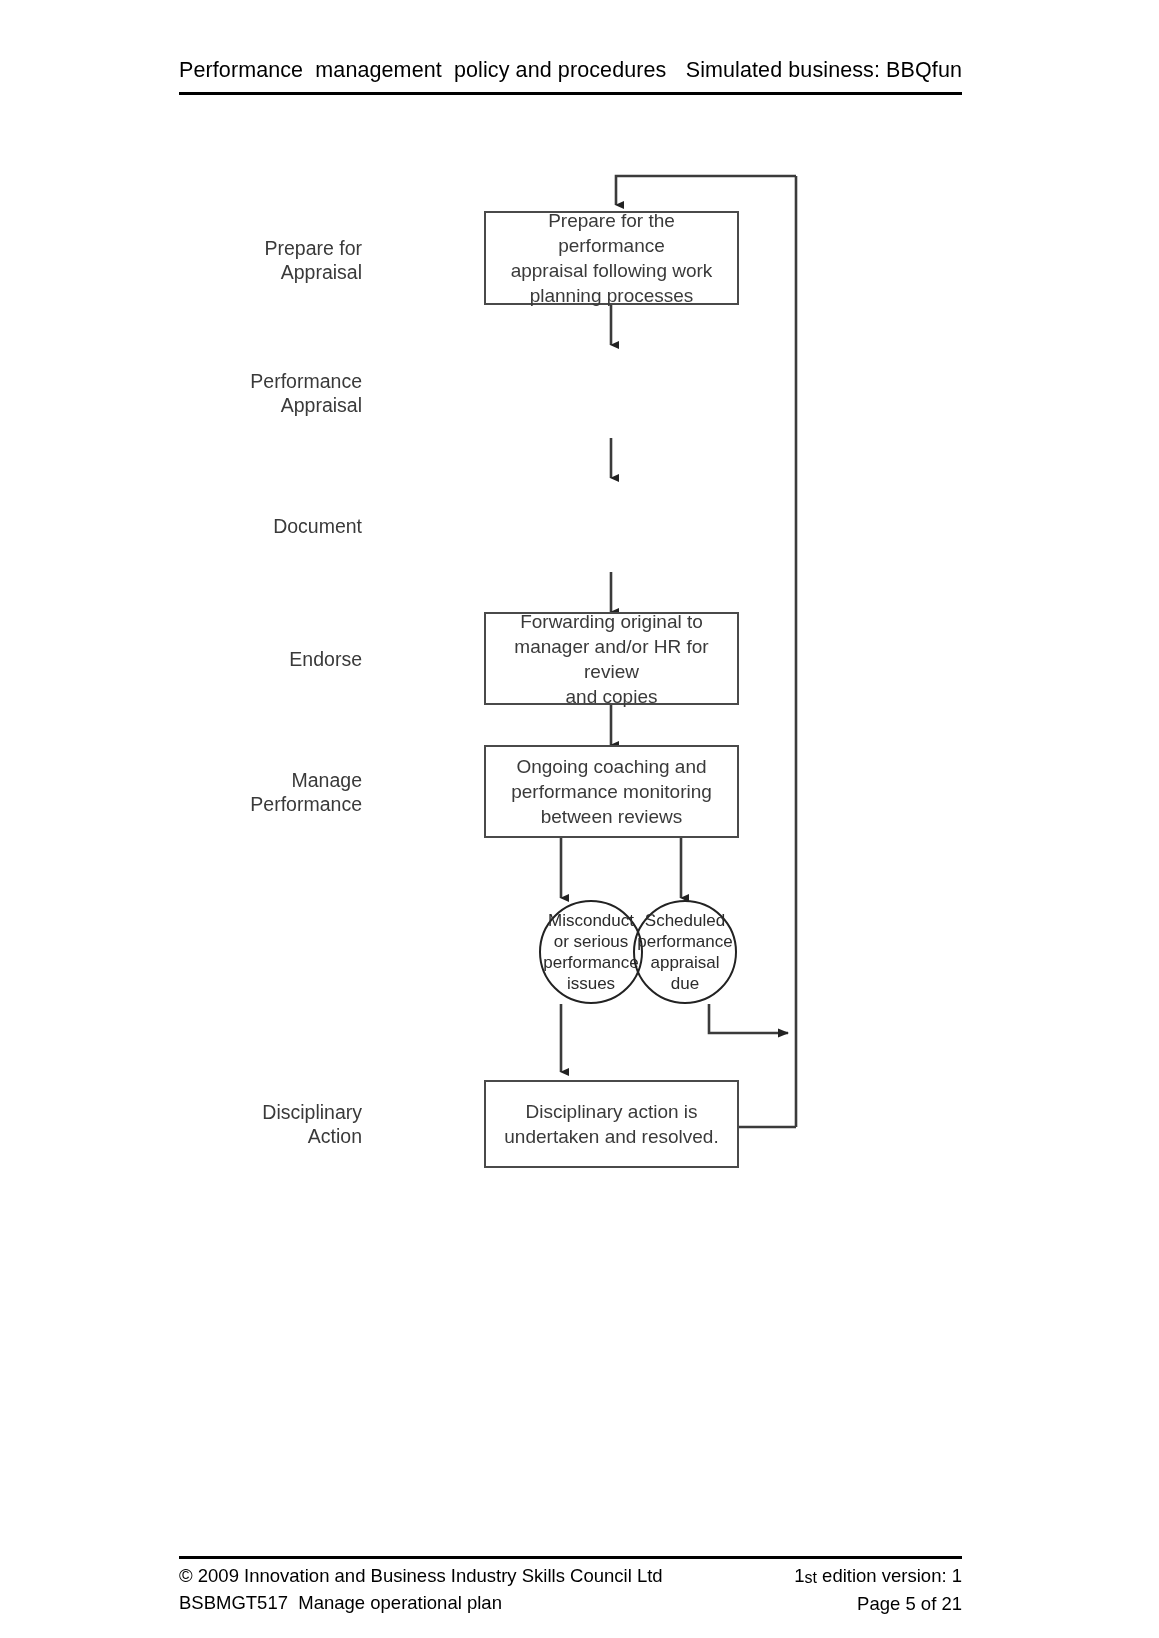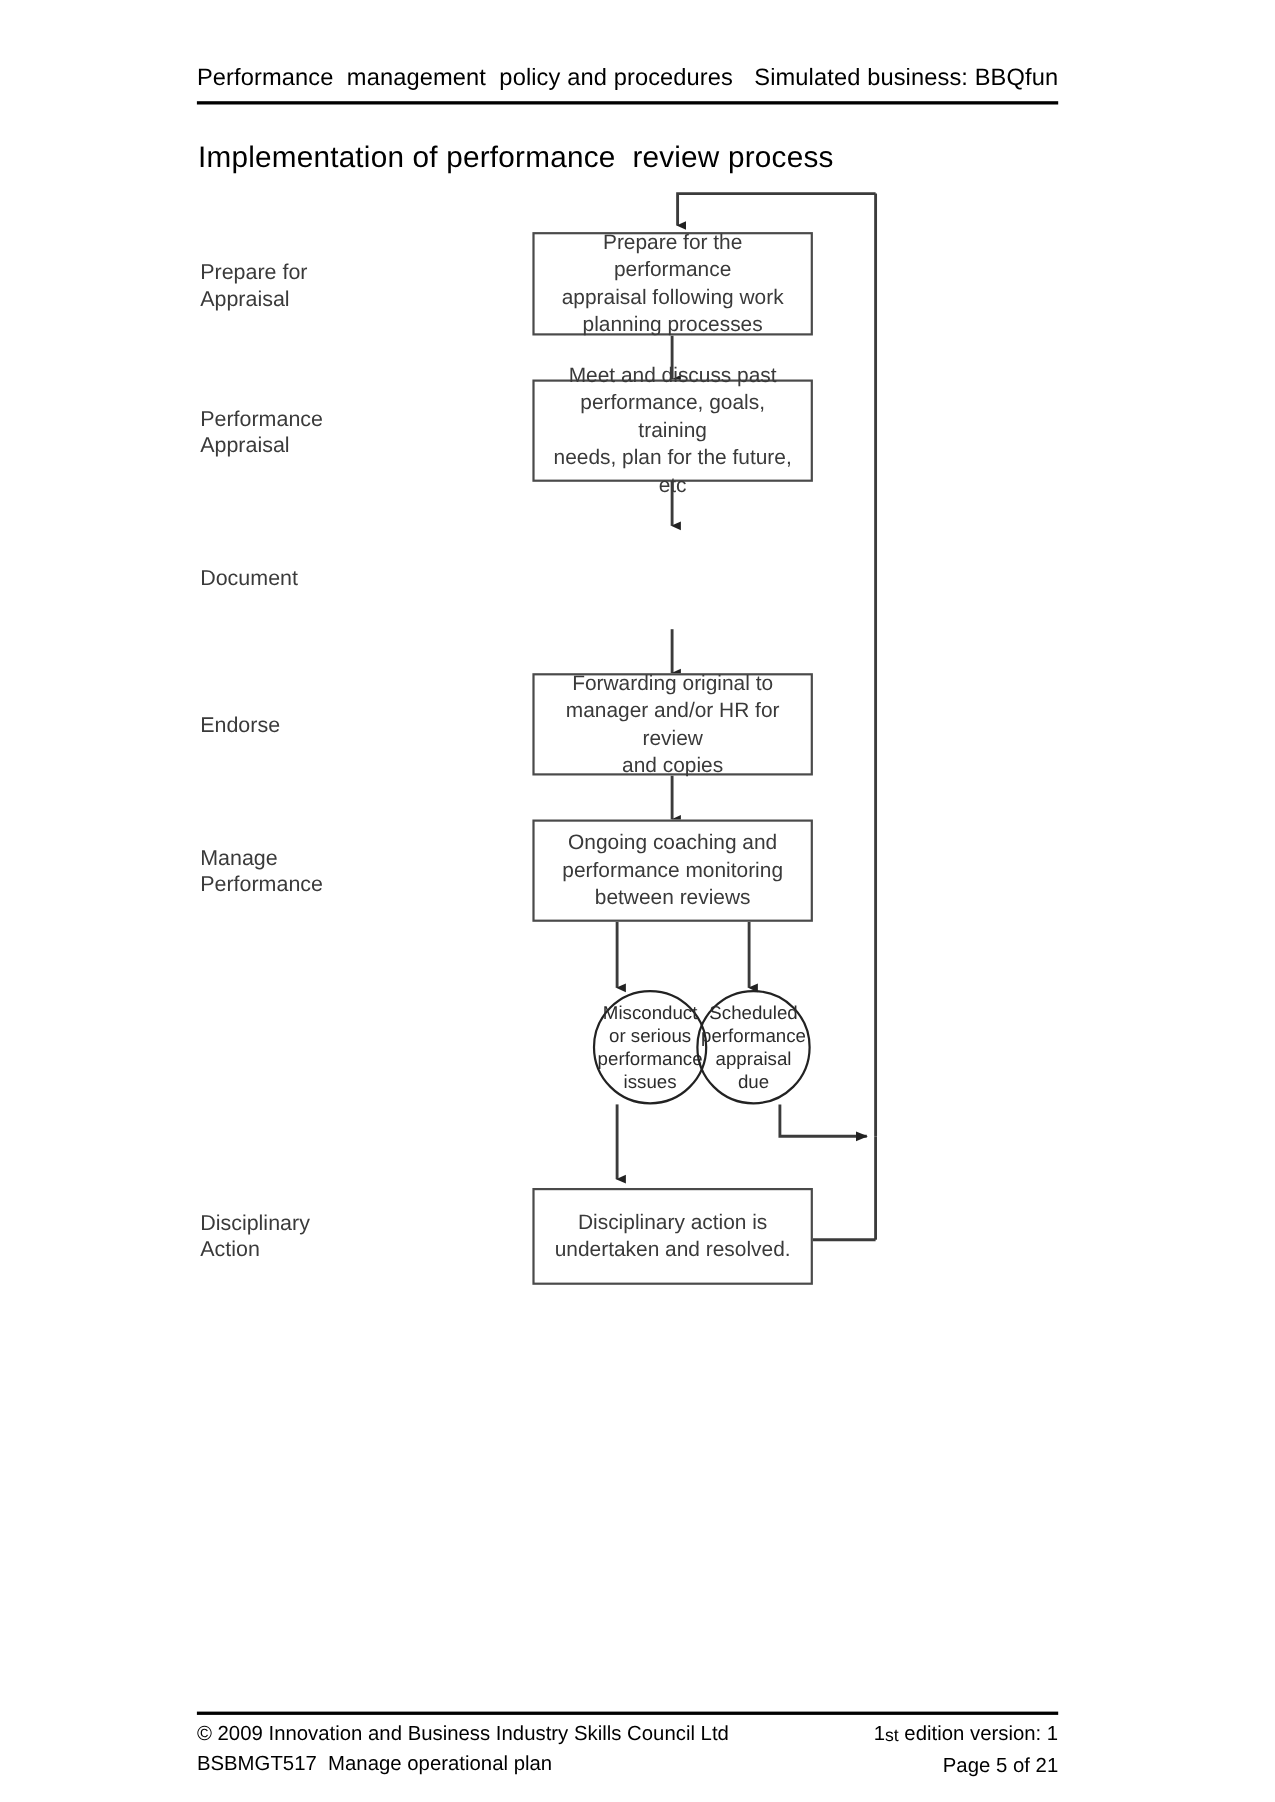--- a/index.html
+++ b/index.html
@@ -65,20 +65,21 @@
     width: 1159px;
     height: 1638px;
     pointer-events: none;
   }
   .flow svg { display: block; }
 
   
   .stage-label {
     position: absolute;
     width: 180px;
+    text-align: right;
     font-size: 19.5px;
     line-height: 24px;
     color: #3a3a3a;
     white-space: pre-line;
   }
 
   
   .node-box {
     position: absolute;
     box-sizing: border-box;
@@ -144,21 +145,20 @@
 <body>
 
 <div class="page">
 
   <div class="header">
     <div class="header-left">Performance  management  policy and procedures</div>
     <div class="header-right">Simulated business: BBQfun</div>
   </div>
   <div class="header-rule"></div>
 
-  <div class="page-title">Implementation of performance  review process</div>
 
   <div class="flow">
     <svg width="1159" height="1638" viewBox="0 0 1159 1638" xmlns="http://www.w3.org/2000/svg">
       <defs>
         <marker id="arrowDown" markerWidth="10" markerHeight="10" refX="5" refY="8" orient="auto" markerUnits="userSpaceOnUse">
           <path d="M1,0 L9,0 L5,9 Z" fill="#222"></path>
         </marker>
         <marker id="arrowRight" markerWidth="12" markerHeight="10" refX="10" refY="5" orient="auto" markerUnits="userSpaceOnUse">
           <path d="M0,0.5 L11,5 L0,9.5 Z" fill="#222"></path>
         </marker>
@@ -203,25 +203,20 @@
 Performance</div>
   <div class="stage-label" style="left:166px; top:1100px;">Disciplinary
 Action</div>
 
   <div class="node-box" style="left:468px; top:211px; width:255px; height:94px;">
     <span>Prepare for the performance
 appraisal following work
 planning processes</span>
   </div>
 
-  <div class="node-box" style="left:468px; top:345px; width:255px; height:93px;">
-    <span>Meet and discuss past
-performance, goals, training
-needs, plan for the future, etc</span>
-  </div>
 
 
   <div class="node-box" style="left:468px; top:745px; width:255px; height:93px;">
     <span>Ongoing coaching and
 performance monitoring
 between reviews</span>
   </div>
 
   <div class="node-box" style="left:468px; top:612px; width:255px; height:93px;">
     <span>Forwarding  original to

